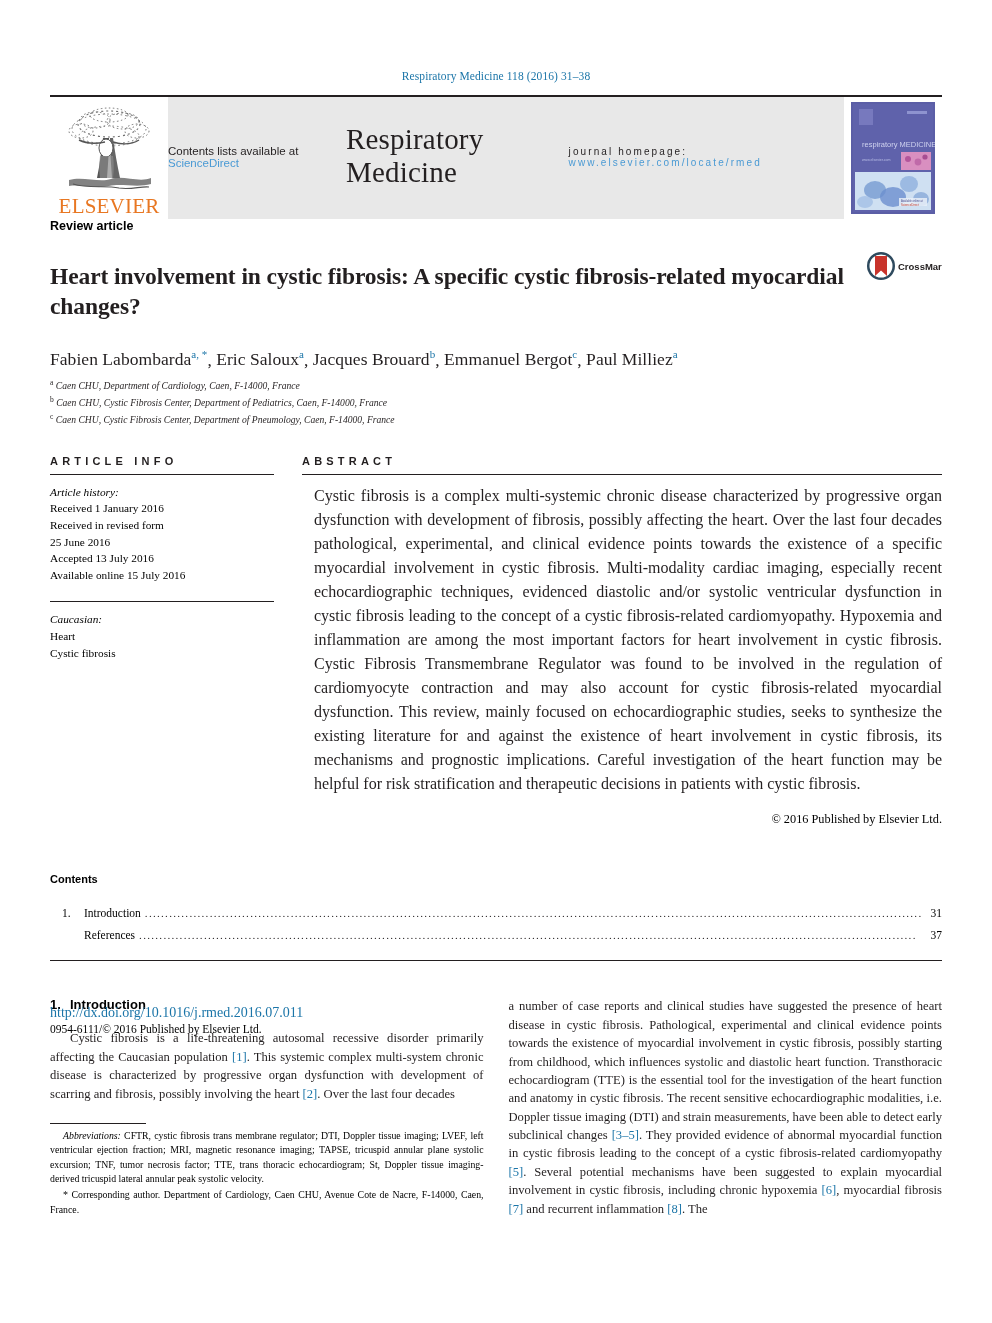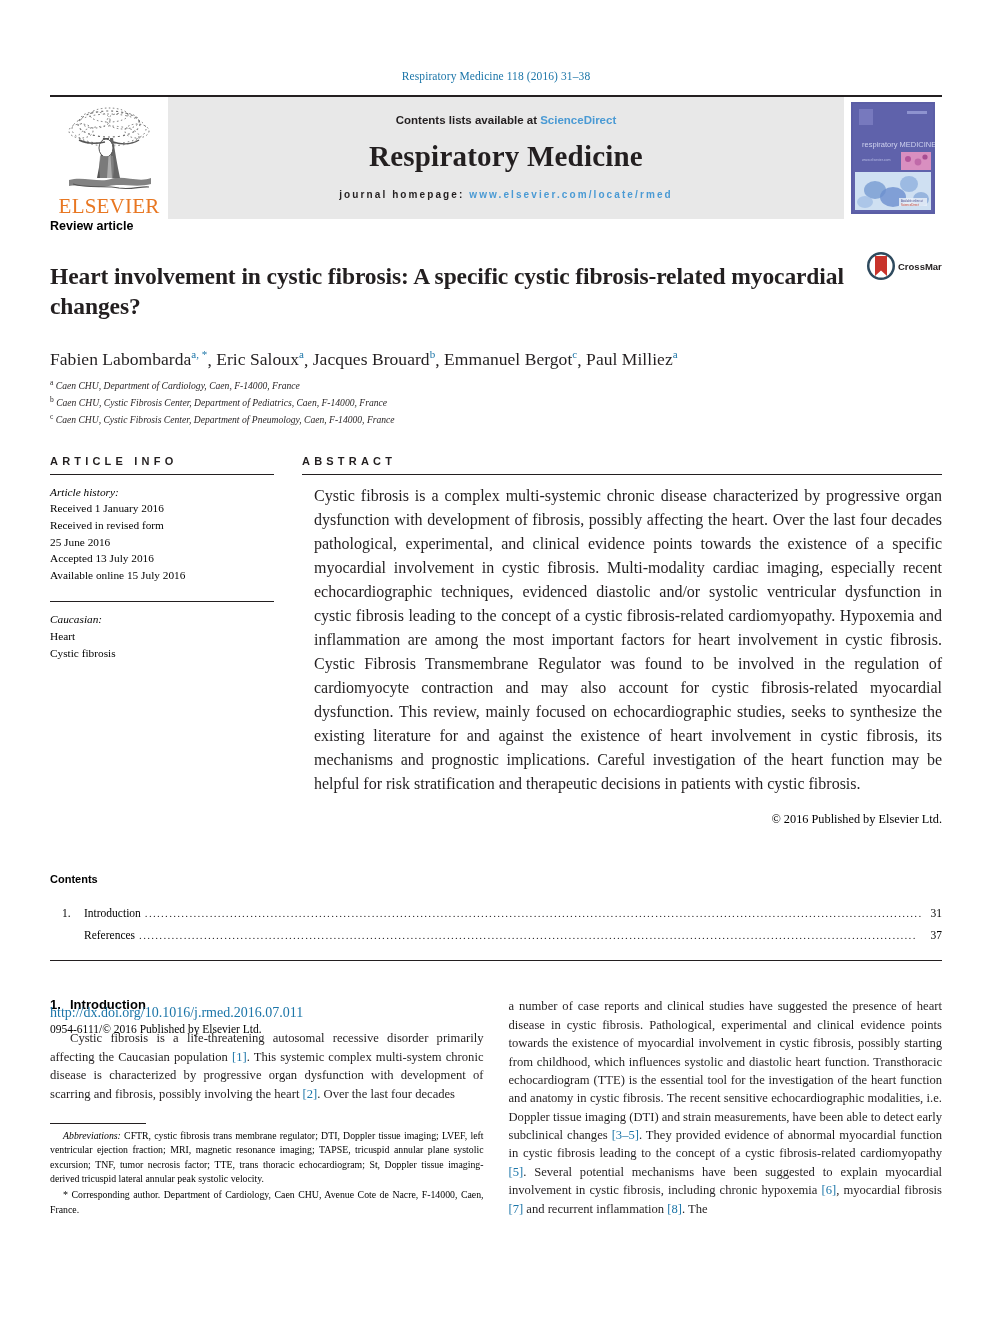--- a/index.html
+++ b/index.html
@@ -49,25 +49,23 @@
     color: #E87722;
     font-size: 21px;
     letter-spacing: .2px;
     line-height: 1;
     font-weight: 400;
   }
   .masthead-center {
     flex: 1 1 auto;
     background: #e8e8e8;
     display: flex;
-    flex-direction: column;
     align-items: center;
     justify-content: center;
     padding: 6px 0 8px;
-    font-weight: bold;
   }
   .contents-line { font-family: "Liberation Sans", sans-serif; font-size: 11.5px; color: #231f20; }
   .contents-line .sd { color: #4a9ad4; }
   .journal-name {
     font-size: 29px;
     margin: 14px 0 16px;
     color: #231f20;
     letter-spacing: .2px;
   }
   .homepage {

